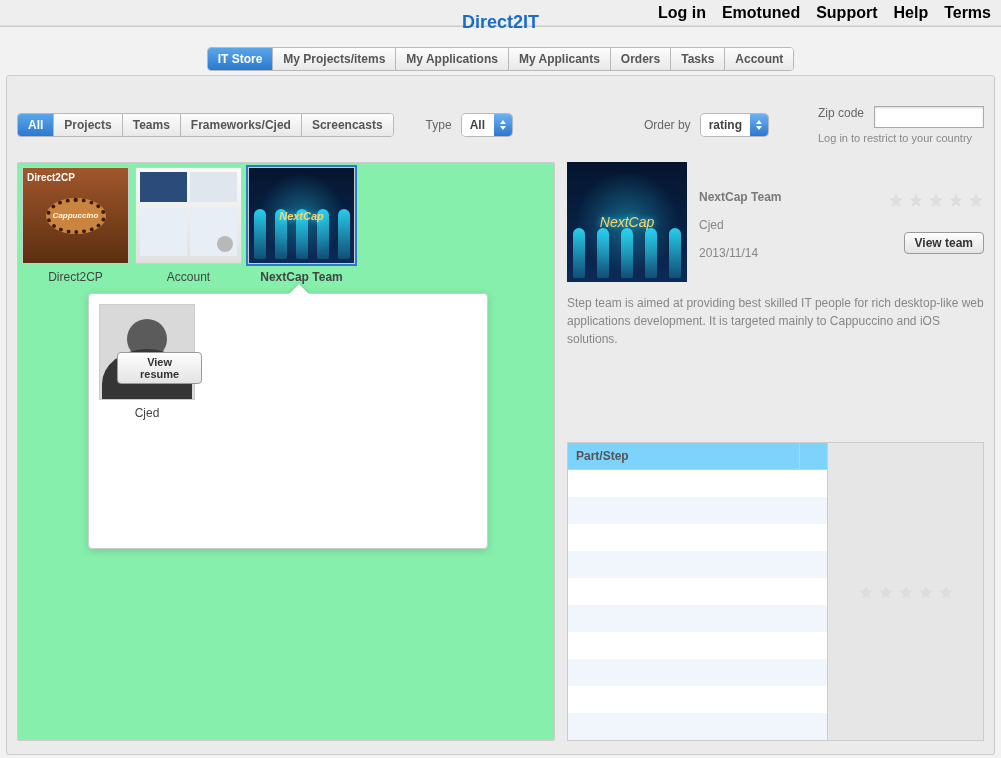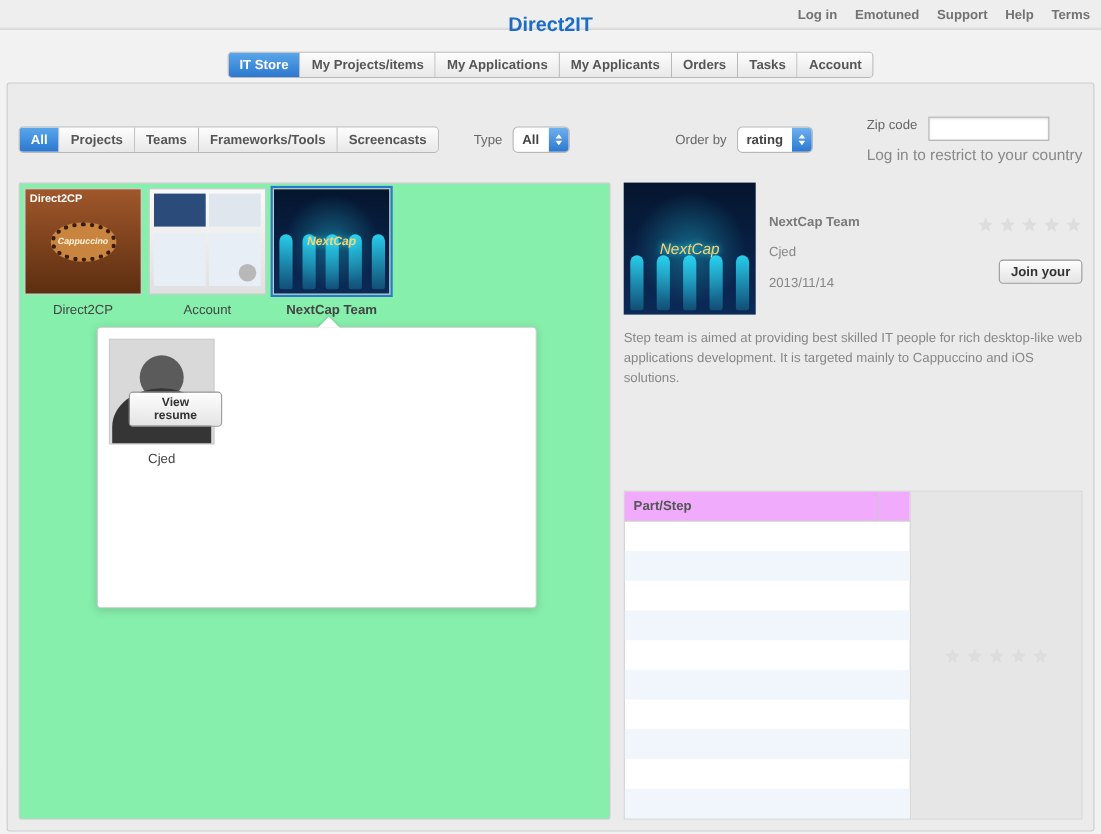--- a/index.html
+++ b/index.html
@@ -26,24 +26,24 @@
     color: #1a6cc7;
     font-size: 18px;
     margin-top: 19px;
   }
   .topbar .top-links {
     margin-left: auto;
     display: flex;
     gap: 16px;
   }
   .topbar .top-links a {
-    color: #737373;
+    color: #000000;
     text-decoration: none;
     font-weight: bold;
-    font-size: 12px;
+    font-size: 16px;
   }
   .content-wrap {
     background: #f2f2f2;
     border-top: 1px solid #ccc;
     padding: 6px;
     min-height: 720px;
   }
   .nav-tabs {
     display: flex;
     justify-content: center;
@@ -134,21 +134,21 @@
     border: 1px solid #aaa;
     height: 22px;
     padding: 2px 6px;
     font-size: 12px;
     width: 110px;
     background: #fff;
     box-shadow: inset 0 1px 2px rgba(0,0,0,0.15);
   }
   .hint {
     color: #888;
-    font-size: 14px;
+    font-size: 11px;
   }
   .zip-col { display: flex; flex-direction: column; gap: 4px; }
   .zip-top { display: flex; gap: 10px; align-items: flex-start; }
   .spacer { flex: 1; }
 
   .columns {
     display: flex;
     gap: 12px;
   }
   .left-col {
@@ -348,21 +348,21 @@
     gap:0;
     background:#fff;
     border:1px solid #ccc;
     min-height:296px;
   }
   .table-pane {
     width: 260px;
     border-right:1px solid #ccc;
   }
   .table-pane .th {
-    background:#f0abfc;
+    background:#7dd3fc;
     padding:6px 8px;
     font-weight:bold;
     color:#555;
     font-size:12px;
     border-bottom:1px solid #ccc;
     display:flex;
     gap:14px;
   }
   .table-pane .rows .r {
     height:27px;
@@ -404,21 +404,21 @@
       </div>
     </div>
 
     <div class="inner-panel">
 
       <div class="toolbar-row">
         <div class="seg">
           <button class="active">All</button>
           <button>Projects</button>
           <button>Teams</button>
-          <button>Frameworks/Tools</button>
+          <button>Frameworks/Cjed</button>
           <button>Screencasts</button>
         </div>
         <span style="width:12px"></span>
         <span class="lbl">Type</span>
         <div class="select-combo">
           <div class="sval">All</div>
           <div class="sbtn"></div>
         </div>
 
         <span class="spacer"></span>
@@ -520,21 +520,21 @@
                 <svg class="star" viewBox="0 0 24 24">
                     <path fill="currentColor" d="M12 2l2.9 6.9L22 10l-5.5 5 1.6 7L12 18l-6.1 4 1.6-7L2 10l7.1-1.1z"></path>
                   </svg>
                 <svg class="star" viewBox="0 0 24 24">
                     <path fill="currentColor" d="M12 2l2.9 6.9L22 10l-5.5 5 1.6 7L12 18l-6.1 4 1.6-7L2 10l7.1-1.1z"></path>
                   </svg>
                 <svg class="star" viewBox="0 0 24 24">
                     <path fill="currentColor" d="M12 2l2.9 6.9L22 10l-5.5 5 1.6 7L12 18l-6.1 4 1.6-7L2 10l7.1-1.1z"></path>
                   </svg>
               </div>
-              <button class="btn">Join your</button>
+              <button class="btn">View team</button>
             </div>
           </div>
           <div class="detail-desc">Step team is aimed at providing best skilled IT people for rich desktop-like web applications development. It is targeted mainly to Cappuccino and iOS solutions.</div>
 
           <div class="bottom-split">
             <div class="table-pane">
               <div class="th">
                 <span style="flex:1">Part/Step</span>
                 <span style="width:20px;border-left:1px solid #ccc;margin:-6px 0;"></span>
               </div>

